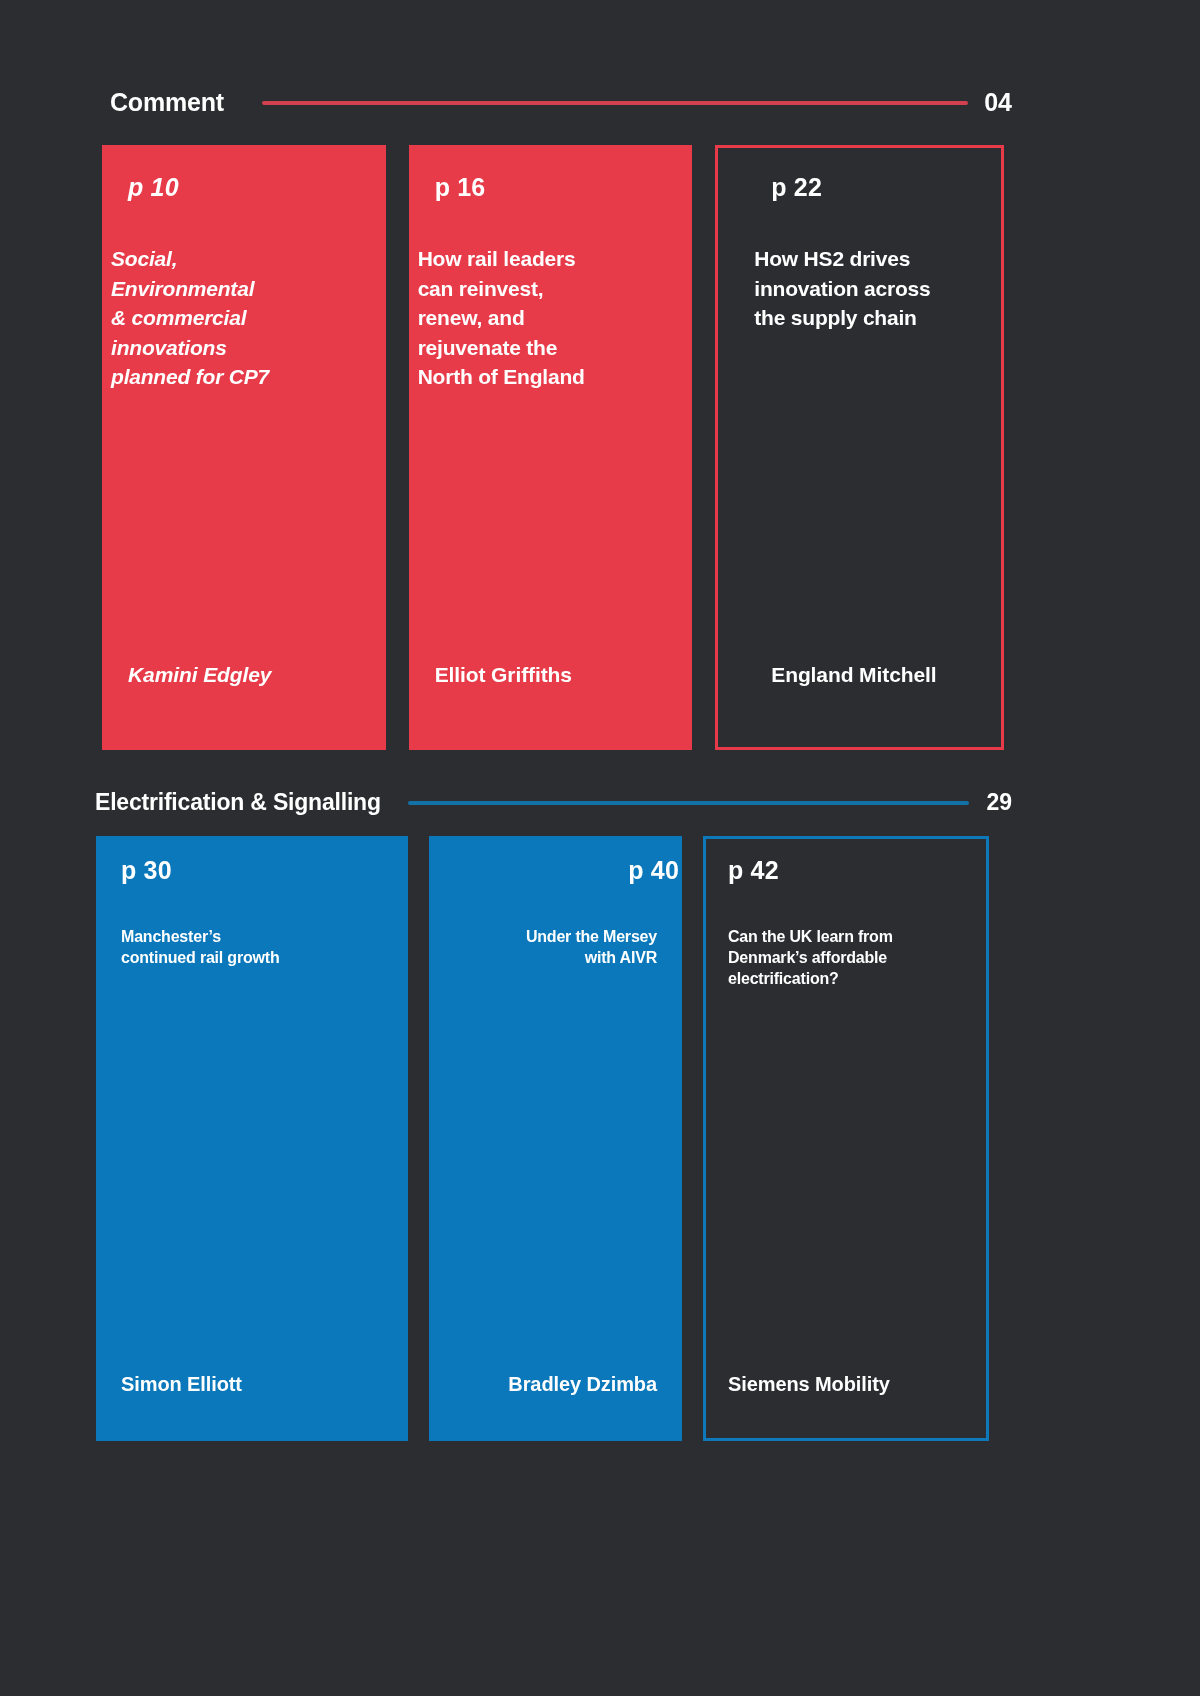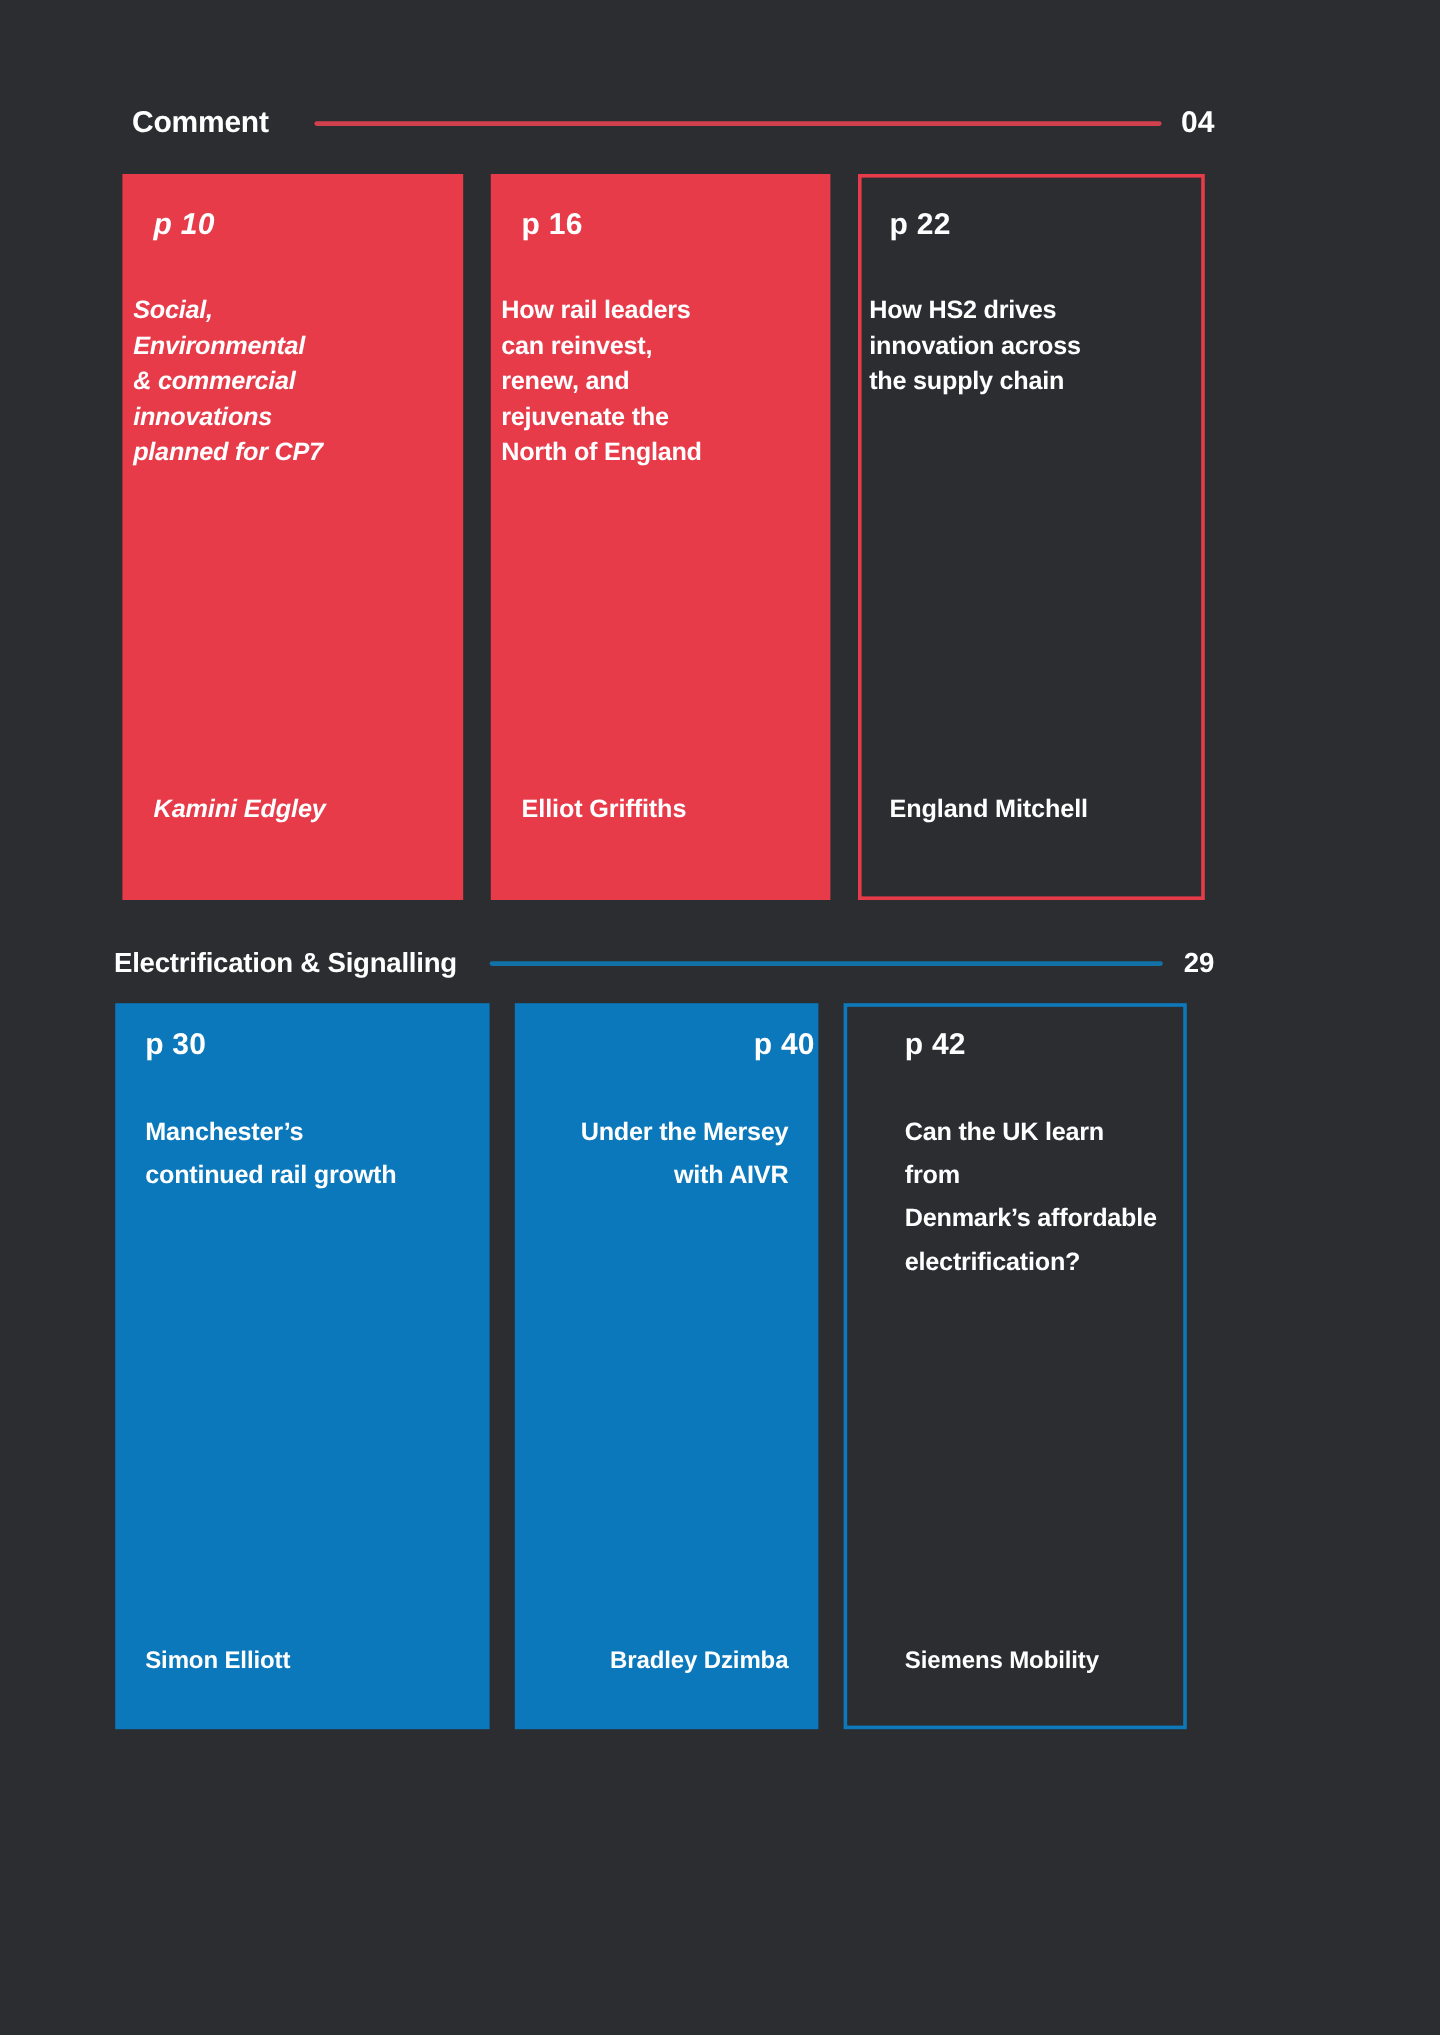--- a/index.html
+++ b/index.html
@@ -47,21 +47,21 @@
   }
   .card {
     box-sizing: border-box;
     display: flex;
     flex-direction: column;
     position: relative;
   }
   .card-filled-red  { background: #e73b4a; border: 3px solid transparent; }
   .card-filled-blue { background: #0a78ba; border: 3px solid transparent; }
   .card-outline-red  { background: #2b2d31; border: 3px solid #e73b4a; }
-  .card-outline-blue { background: #2b2d31; border: 3px solid #0d79bb; padding-left: 26px; }
+  .card-outline-blue { background: #2b2d31; border: 3px solid #0d79bb; }
 
   .card-page {
     color: #ffffff;
     font-weight: bold;
     font-size: 25px;
     letter-spacing: 0.2px;
   }
   .card-title {
     color: #ffffff;
     font-weight: bold;
@@ -89,21 +89,21 @@
     position: absolute;
     left: 102px;
     top: 145px;
     width: 902px;
     height: 605px;
   }
   #row-comment .card { width: 284px; }
   #row-comment .card + .card { margin-left: 23px; }
   #row-comment .card-1 { width: 285px; font-style: italic; }
   #row-comment .card-2 { width: 285px; }
-  #row-comment .card-3 { width: 290px; }
+  #row-comment .card-3 { width: 290px; padding-left: 30px; }
   #row-comment .card-page   { margin: 25px 0 0 23px; }
   #row-comment .card-title  { margin: 42px 23px 0 6px; font-size: 21px; line-height: 29.5px; }
   #row-comment .card-author { margin: 0 23px 60px 23px; font-size: 21px; }
 
   
   #section-elec .section-header {
     position: absolute;
     left: 95px;
     top: 789px;
     width: 917px;
@@ -117,21 +117,21 @@
     left: 96px;
     top: 836px;
     width: 978px;
     height: 605px;
   }
   #row-elec .card-1 { width: 312px; }
   #row-elec .card-2 { width: 253px; text-align: right; }
   #row-elec .card-3 { width: 286px; }
   #row-elec .card + .card { margin-left: 21px; }
   #row-elec .card-page   { margin: 17px 0 0 22px; }
-  #row-elec .card-title  { margin: 41px 22px 0 22px; font-size: 21px; line-height: 36px; }
+  #row-elec .card-title  { margin: 41px 22px 0 22px; font-size: 16px; line-height: 21px; }
   #row-elec .card-author { margin: 0 22px 42px 22px; font-size: 20px; }
 </style>
 </head>
 <body>
 
 <div id="section-comment">
 
   <div class="section-header">
     <span class="section-title">Comment</span>
     <span class="section-rule"></span>

